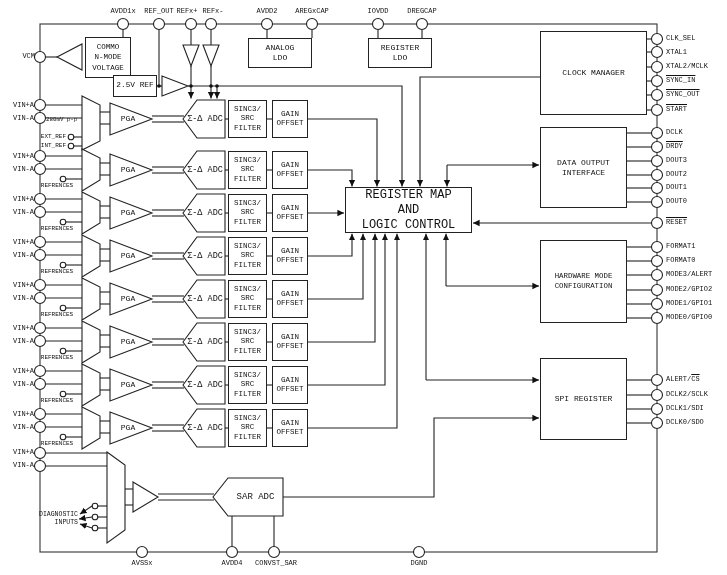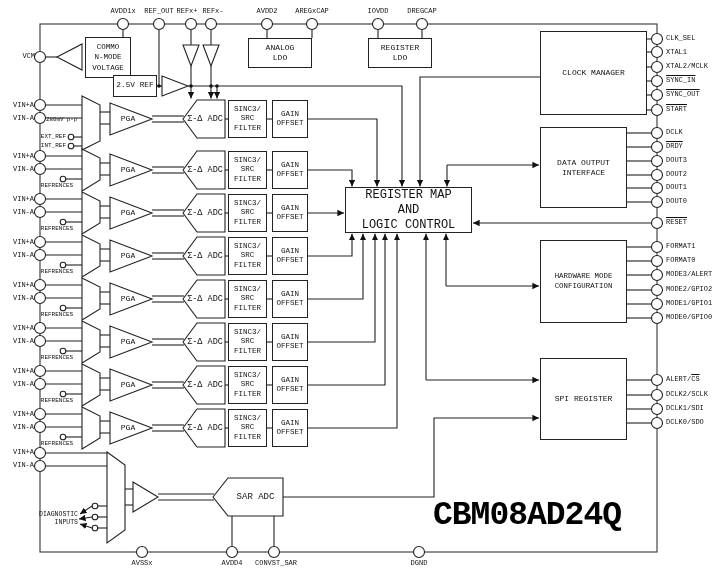--- a/index.html
+++ b/index.html
@@ -468,15 +468,14 @@
   <span class="lbl" style="left:666px;top:375px;"><span>ALERT/</span><span class="ov">CS</span></span>
   <span class="lbl" style="left:666px;top:390px;">DCLK2/SCLK</span>
   <span class="lbl" style="left:666px;top:404px;">DCLK1/SDI</span>
   <span class="lbl" style="left:666px;top:418px;">DCLK0/SDO</span>
 
   <span class="lbl lblc" style="left:120px;top:559px;width:44px;">AVSSx</span>
   <span class="lbl lblc" style="left:210px;top:559px;width:44px;">AVDD4</span>
   <span class="lbl lblc" style="left:246px;top:559px;width:60px;">CONVST_SAR</span>
   <span class="lbl lblc" style="left:399px;top:559px;width:40px;">DGND</span>
 
-  <div class="partnum" style="left:433px;top:497px;">CBM08AD24Q</div>
 
 </div>
 
 </body></html>

